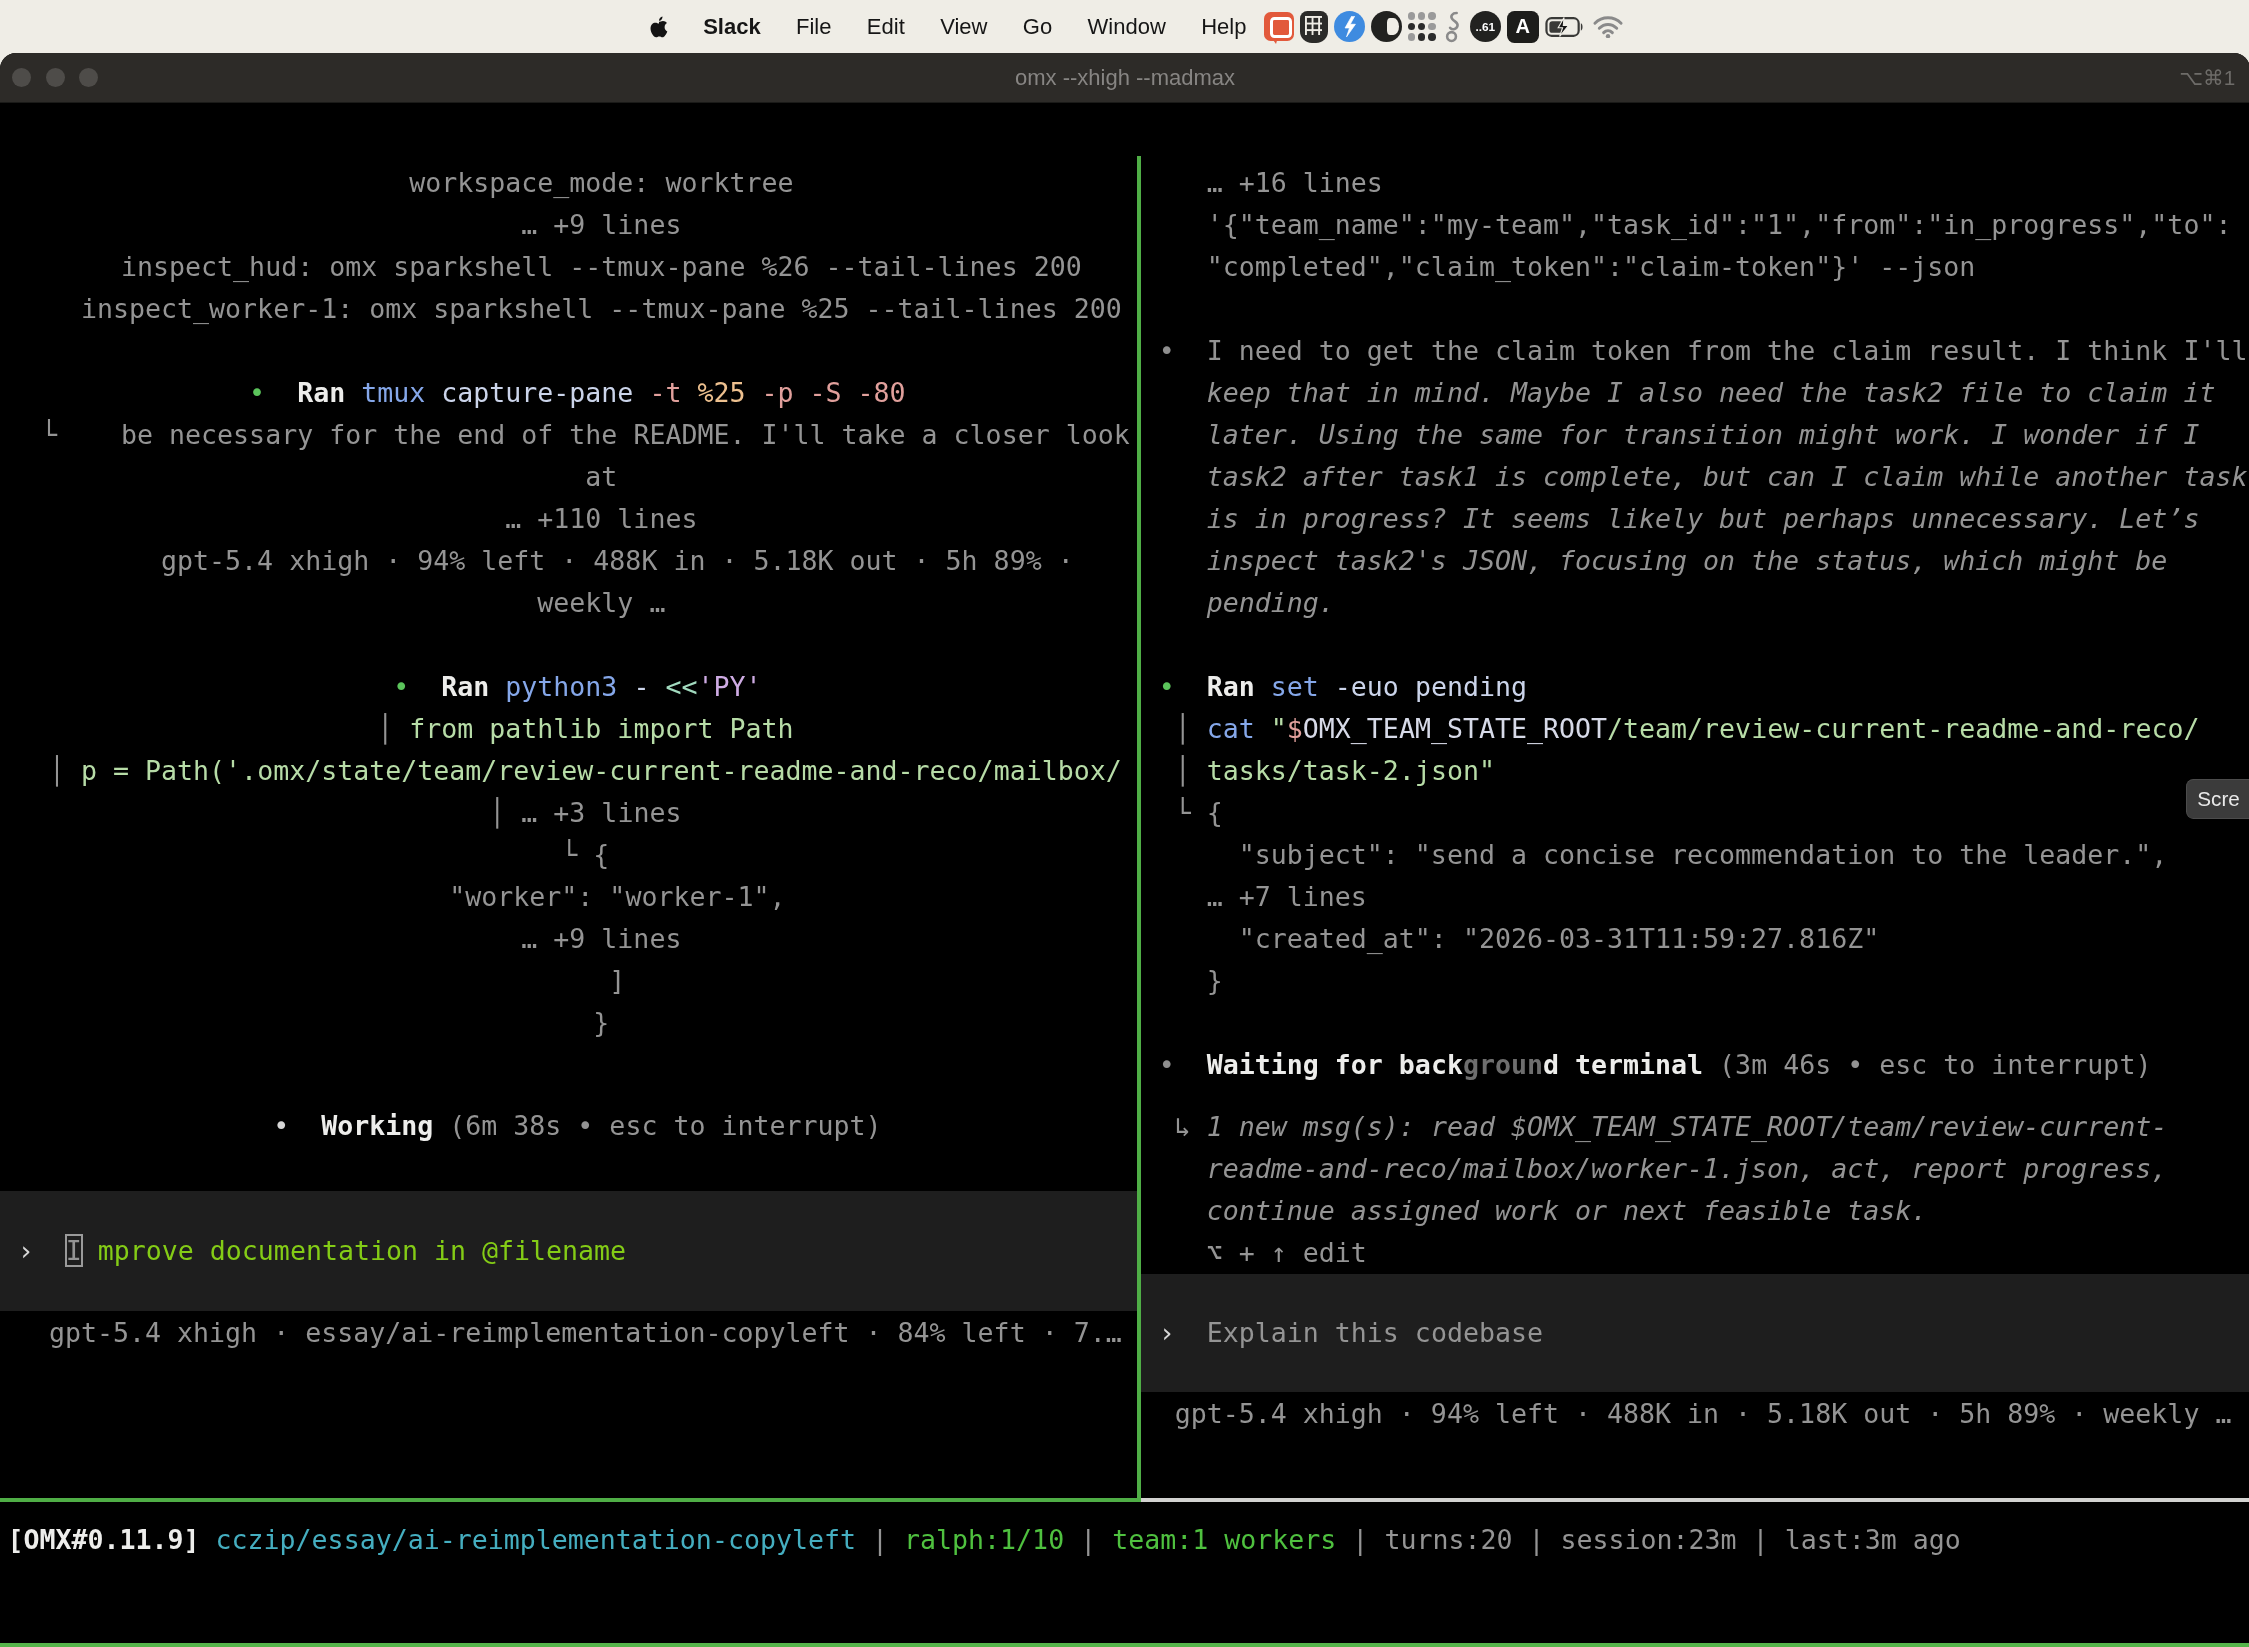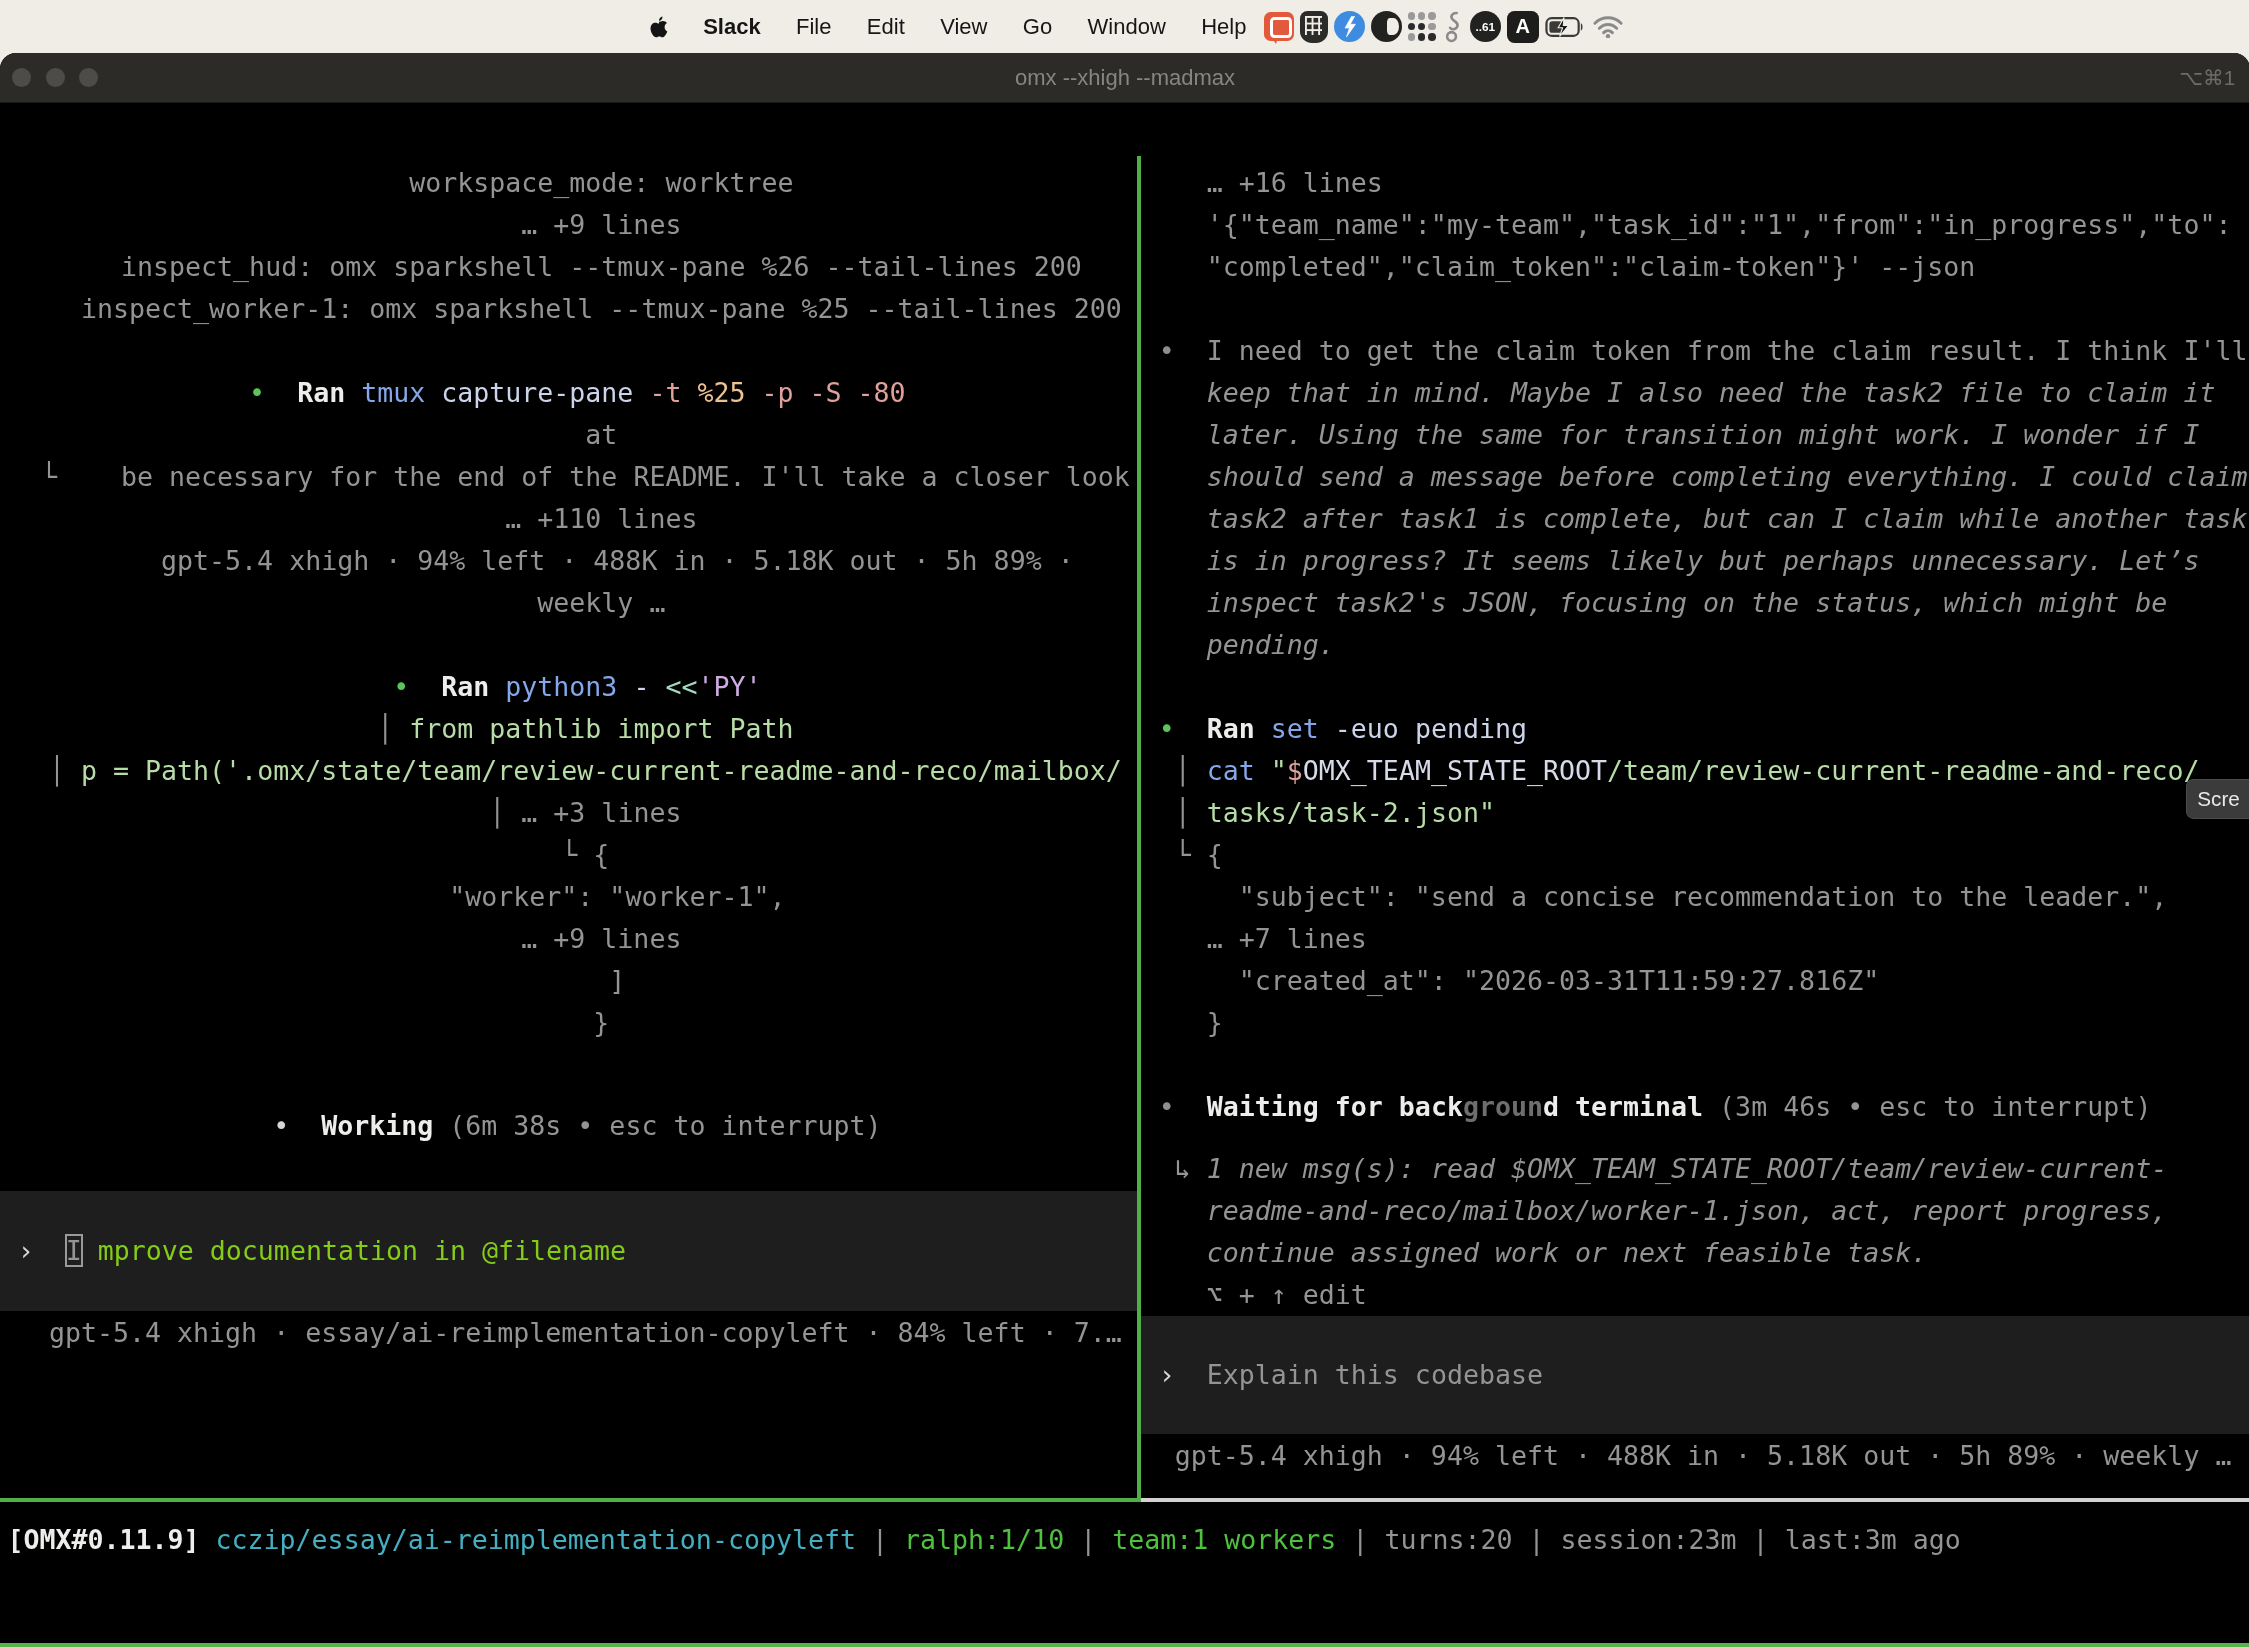--- a/index.html
+++ b/index.html
@@ -145,22 +145,22 @@
   </div>
 
   <div class="terminal">
     <div class="pane left" id="pane-left">
         <div class="tline"><span style="color: rgb(148, 148, 148);">   workspace_mode: worktree</span></div>
         <div class="tline"><span style="color: rgb(148, 148, 148);">   … +9 lines</span></div>
         <div class="tline"><span style="color: rgb(148, 148, 148);">   inspect_hud: omx sparkshell --tmux-pane %26 --tail-lines 200</span></div>
         <div class="tline"><span style="color: rgb(148, 148, 148);">   inspect_worker-1: omx sparkshell --tmux-pane %25 --tail-lines 200</span></div>
         <div class="tline"></div>
         <div class="tline"><span style="color: rgb(91, 196, 91);">•  </span><span style="color: rgb(237, 237, 235); font-weight: bold;">Ran </span><span style="color: rgb(133, 167, 233);">tmux </span><span style="color: rgb(203, 212, 234);">capture-pane </span><span style="color: rgb(225, 160, 156);">-t </span><span style="color: rgb(237, 192, 143);">%25 </span><span style="color: rgb(225, 160, 156);">-p </span><span style="color: rgb(225, 160, 156);">-S </span><span style="color: rgb(225, 160, 156);">-80</span></div>
+        <div class="tline"><span style="color: rgb(148, 148, 148);"> └    be necessary for the end of the README. I'll take a closer look</span></div>
         <div class="tline"><span style="color: rgb(148, 148, 148);">   at</span></div>
-        <div class="tline"><span style="color: rgb(148, 148, 148);"> └    be necessary for the end of the README. I'll take a closer look</span></div>
         <div class="tline"><span style="color: rgb(148, 148, 148);">   … +110 lines</span></div>
         <div class="tline"><span style="color: rgb(148, 148, 148);">     gpt-5.4 xhigh · 94% left · 488K in · 5.18K out · 5h 89% ·</span></div>
         <div class="tline"><span style="color: rgb(148, 148, 148);">   weekly …</span></div>
         <div class="tline"></div>
         <div class="tline"><span style="color: rgb(91, 196, 91);">•  </span><span style="color: rgb(237, 237, 235); font-weight: bold;">Ran </span><span style="color: rgb(133, 167, 233);">python3 </span><span style="color: rgb(203, 212, 234);">- </span><span style="color: rgb(162, 219, 191);">&lt;&lt;</span><span style="color: rgb(206, 171, 227);">'PY'</span></div>
         <div class="tline"><span style="color: rgb(148, 148, 148);"> │ </span><span style="color: rgb(183, 220, 167);">from pathlib import Path</span></div>
         <div class="tline"><span style="color: rgb(148, 148, 148);"> │ </span><span style="color: rgb(183, 220, 167);">p = Path('.omx/state/team/review-current-readme-and-reco/mailbox/</span></div>
         <div class="tline"><span style="color: rgb(148, 148, 148);"> │ </span><span style="color: rgb(148, 148, 148);">… +3 lines</span></div>
         <div class="tline"><span style="color: rgb(148, 148, 148);"> └ {</span></div>
         <div class="tline"><span style="color: rgb(148, 148, 148);">     "worker": "worker-1",</span></div>
@@ -179,21 +179,20 @@
       </div>
     <div class="divider"></div>
     <div class="pane right" id="pane-right">
         <div class="tline"><span style="color: rgb(148, 148, 148);">   … +16 lines</span></div>
         <div class="tline"><span style="color: rgb(148, 148, 148);">   '{"team_name":"my-team","task_id":"1","from":"in_progress","to":</span></div>
         <div class="tline"><span style="color: rgb(148, 148, 148);">   "completed","claim_token":"claim-token"}' --json</span></div>
         <div class="tline"></div>
         <div class="tline"><span style="color: rgb(142, 142, 142);">•  </span><span style="color: rgb(148, 148, 148); ">I need to get the claim token from the claim result. I think I'll</span></div>
         <div class="tline"><span style="color: rgb(148, 148, 148); font-style: italic;">   keep that in mind. Maybe I also need the task2 file to claim it</span></div>
         <div class="tline"><span style="color: rgb(148, 148, 148); font-style: italic;">   later. Using the same for transition might work. I wonder if I</span></div>
-        <div class="tline"><span style="color: rgb(148, 148, 148); font-style: italic;">   should send a message before completing everything. I could claim</span></div>
         <div class="tline"><span style="color: rgb(148, 148, 148); font-style: italic;">   task2 after task1 is complete, but can I claim while another task</span></div>
         <div class="tline"><span style="color: rgb(148, 148, 148); font-style: italic;">   is in progress? It seems likely but perhaps unnecessary. Let’s</span></div>
         <div class="tline"><span style="color: rgb(148, 148, 148); font-style: italic;">   inspect task2's JSON, focusing on the status, which might be</span></div>
         <div class="tline"><span style="color: rgb(148, 148, 148); font-style: italic;">   pending.</span></div>
         <div class="tline"></div>
         <div class="tline"><span style="color: rgb(91, 196, 91);">•  </span><span style="color: rgb(237, 237, 235); font-weight: bold;">Ran </span><span style="color: rgb(133, 167, 233);">set </span><span style="color: rgb(203, 212, 234);">-euo pending</span></div>
         <div class="tline"><span style="color: rgb(148, 148, 148);"> │ </span><span style="color: rgb(133, 167, 233);">cat </span><span style="color: rgb(183, 220, 167);">"</span><span style="color: rgb(225, 160, 156);">$</span><span style="color: rgb(215, 218, 232);">OMX_TEAM_STATE_ROOT</span><span style="color: rgb(183, 220, 167);">/team/review-current-readme-and-reco/</span></div>
         <div class="tline"><span style="color: rgb(148, 148, 148);"> │ </span><span style="color: rgb(183, 220, 167);">tasks/task-2.json"</span></div>
         <div class="tline"><span style="color: rgb(148, 148, 148);"> └ {</span></div>
         <div class="tline"><span style="color: rgb(148, 148, 148);">     "subject": "send a concise recommendation to the leader.",</span></div>

